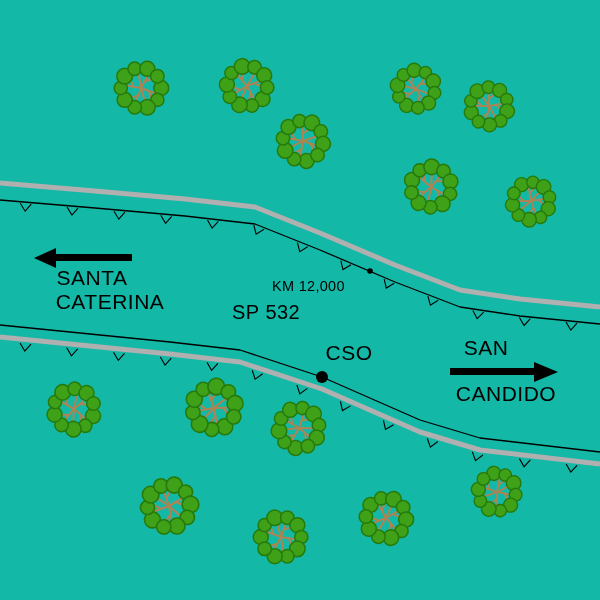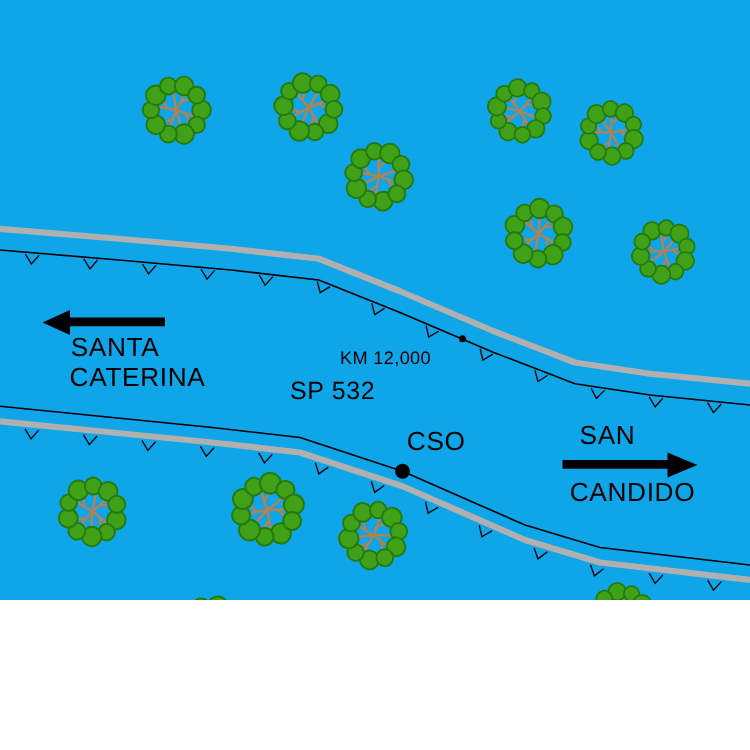--- a/index.html
+++ b/index.html
@@ -2,21 +2,21 @@
 <html style="--foliage: #3fa118; --foliage-dark: #267a0a; --branch: #b08352; --roadgray: #b0b0b0;"><head>
 <meta charset="utf-8">
 <style>
   :root{
     --foliage:#3fa118;
     --foliage-dark:#267a0a;
     --branch:#b08352;
     --roadgray:#b0b0b0;
   }
   html,body{margin:0;padding:0;background:#ffffff;}
-  .page{width:600px;height:480px;position:relative;background:#0ea5e9;overflow:hidden;}
+  .page{width:600px;height:600px;position:relative;background:#14b8a6;overflow:hidden;}
   svg{display:block;}
   .road-gray{fill:none;stroke:var(--roadgray);stroke-width:5;stroke-linejoin:round;}
   .road-thin{fill:none;stroke:#000;stroke-width:1.3;stroke-linejoin:round;}
   .vmark{fill:none;stroke:#000;stroke-width:1.1;}
   .arrow{fill:#000;stroke:none;}
   .marker-dot{fill:#000;stroke:none;}
   text{font-family:"Liberation Sans", sans-serif;fill:#000;}
   .lbl{font-size:21px;letter-spacing:0.5px;}
   .lbl-road{font-size:20px;letter-spacing:0.5px;}
   .lbl-small{font-size:14.5px;letter-spacing:0.3px;}

